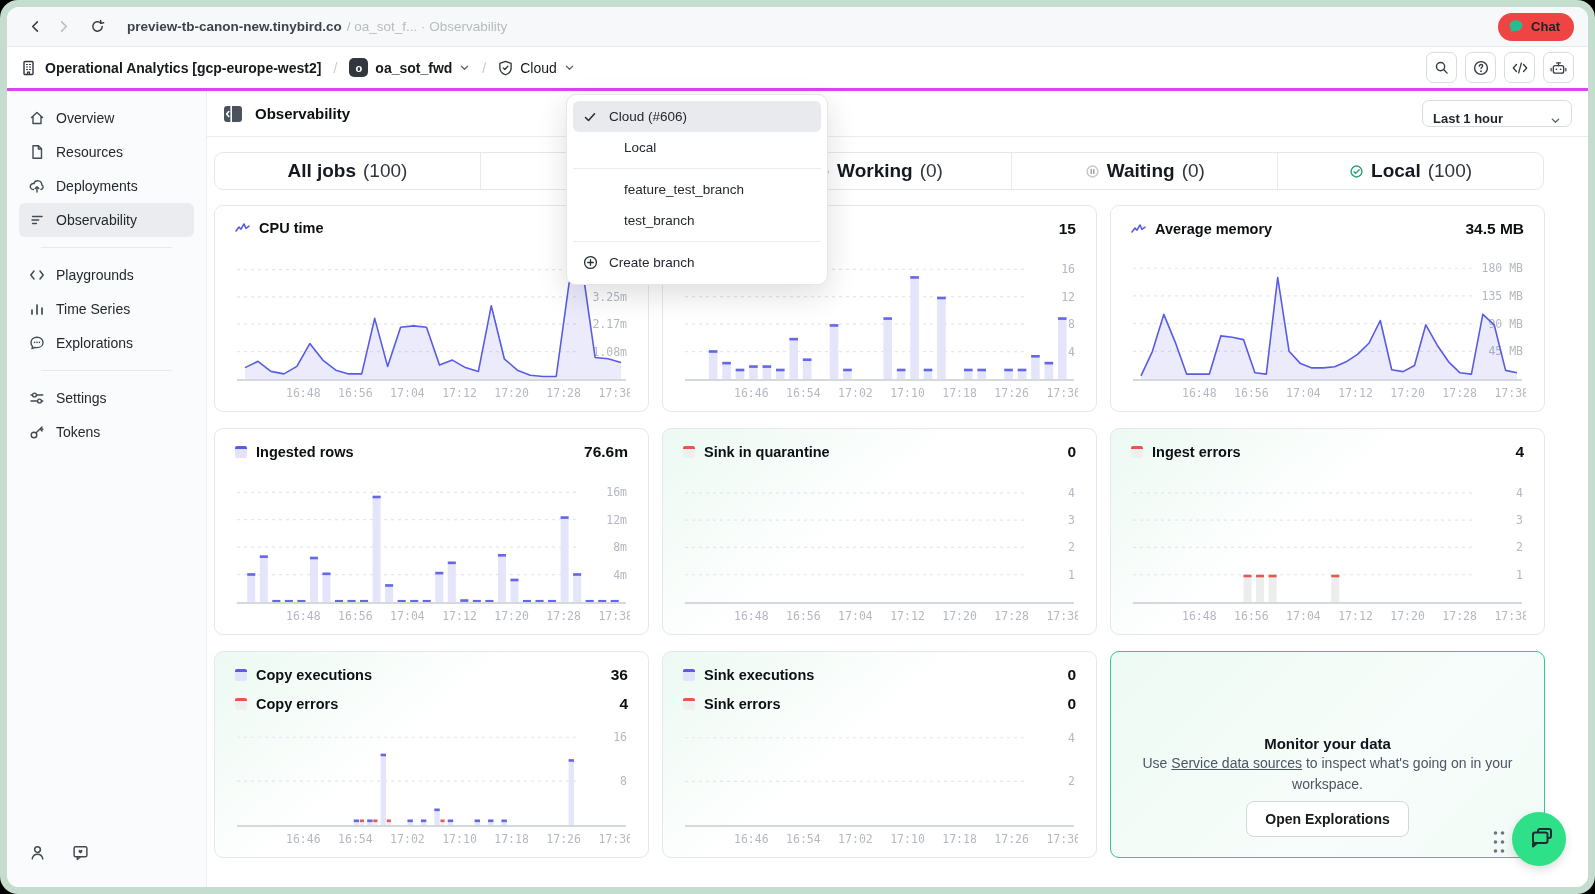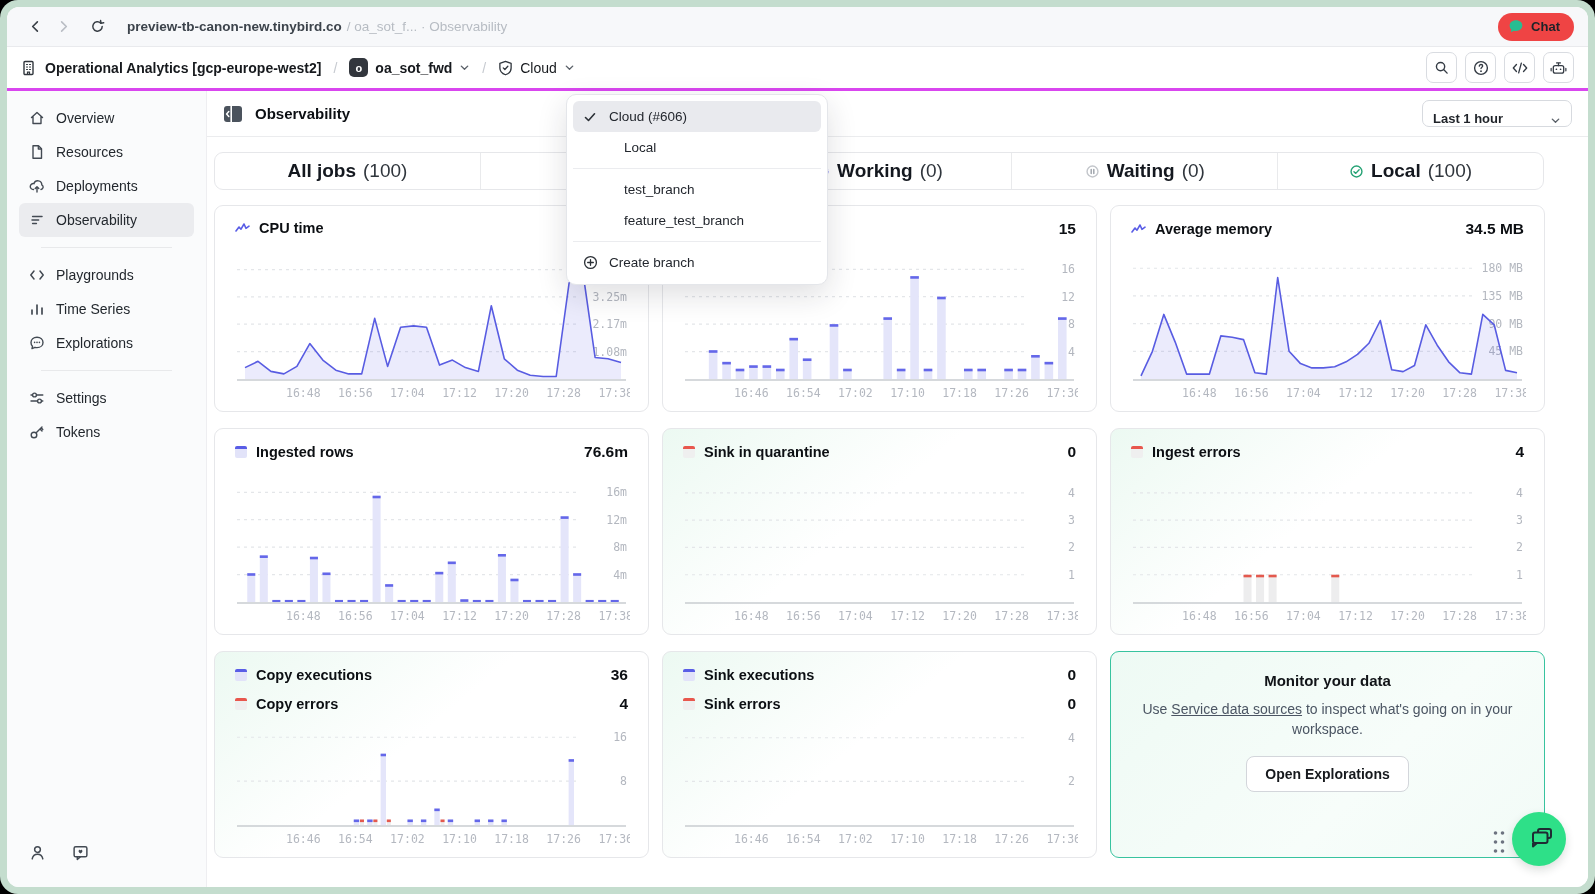--- a/index.html
+++ b/index.html
@@ -58,21 +58,21 @@
   .legend-row { display:flex; align-items:center; }
   .legend-label { margin-left:9px; font-size:14.5px; font-weight:600; color:#0c0f13; }
   .metric-value { margin-left:auto; font-size:15.5px; font-weight:700; color:#0c0f13; }
   .li-bar { width:12px; height:12px; border-radius:2px; flex:0 0 auto; }
   .li-bar.indigo { background:#e2e3f9; border-top:3px solid #595de6; }
   .li-bar.red { background:#efefef; border-top:3px solid #e8574d; }
   .chart { margin-top:auto; }
   .chart svg { display:block; overflow:hidden; }
 
   
-  .card.monitor { border:1px solid #38c39f; background:linear-gradient(135deg,#eefaf4 0%,#f7fdfa 60%,#f2fbf7 100%); align-items:center; justify-content:flex-start; text-align:center; gap:10px; padding:20px; }
+  .card.monitor { border:1px solid #38c39f; background:linear-gradient(135deg,#eefaf4 0%,#f7fdfa 60%,#f2fbf7 100%); align-items:center; justify-content:flex-end; text-align:center; gap:1px; padding:20px; }
   .monitor-title { font-size:15px; font-weight:700; color:#111418; }
   .monitor-text { font-size:14px; color:#4b5563; width:370px; line-height:1.45; }
   .monitor-text a { color:#4b5563; text-decoration:underline; cursor:pointer; }
   .monitor-btn { margin-top:6px; background:#fff; border:1px solid #d3d6db; border-radius:8px; padding:9px 18px; font-size:14px; font-weight:600; color:#16191d; cursor:pointer; font-family:inherit; }
 
   
   .dropdown { position:absolute; left:566px; top:94px; width:262px; background:#fff; border:1px solid #e4e6ea; border-radius:10px; box-shadow:0 10px 30px rgba(25,30,40,0.14); padding:6px; z-index:50; }
   .dd-item { height:31px; display:flex; align-items:center; border-radius:6px; font-size:13.5px; color:#23272e; cursor:pointer; padding:0 10px; }
   .dd-item.selected { background:#e9eaee; }
   .dd-item .dd-check { width:15px; display:flex; }
@@ -748,24 +748,24 @@
             <path d="M2.5 7.5 L5.5 10.5 L11.5 3.8" fill="none" stroke="#2b3036" stroke-width="1.6" stroke-linecap="round" stroke-linejoin="round"></path>
           </svg>
         </span>
       <span class="dd-text">Cloud (#606)</span>
     </div>
     <div class="dd-item plain">
       <span class="dd-text">Local</span>
     </div>
     <div class="dd-divider"></div>
     <div class="dd-item plain">
-      <span class="dd-text">test_branch</span>
+      <span class="dd-text">feature_test_branch</span>
     </div>
     <div class="dd-item plain">
-      <span class="dd-text">feature_test_branch</span>
+      <span class="dd-text">test_branch</span>
     </div>
     <div class="dd-divider"></div>
     <div class="dd-item create">
       <svg width="15" height="15" viewBox="0 0 16 16">
           <circle cx="8" cy="8" r="6.3" fill="none" stroke="#2b3036" stroke-width="1.4"></circle>
           <path d="M8 5 V11 M5 8 H11" stroke="#2b3036" stroke-width="1.4" stroke-linecap="round"></path>
         </svg>
       <span class="dd-text">Create branch</span>
     </div>
   </div>

